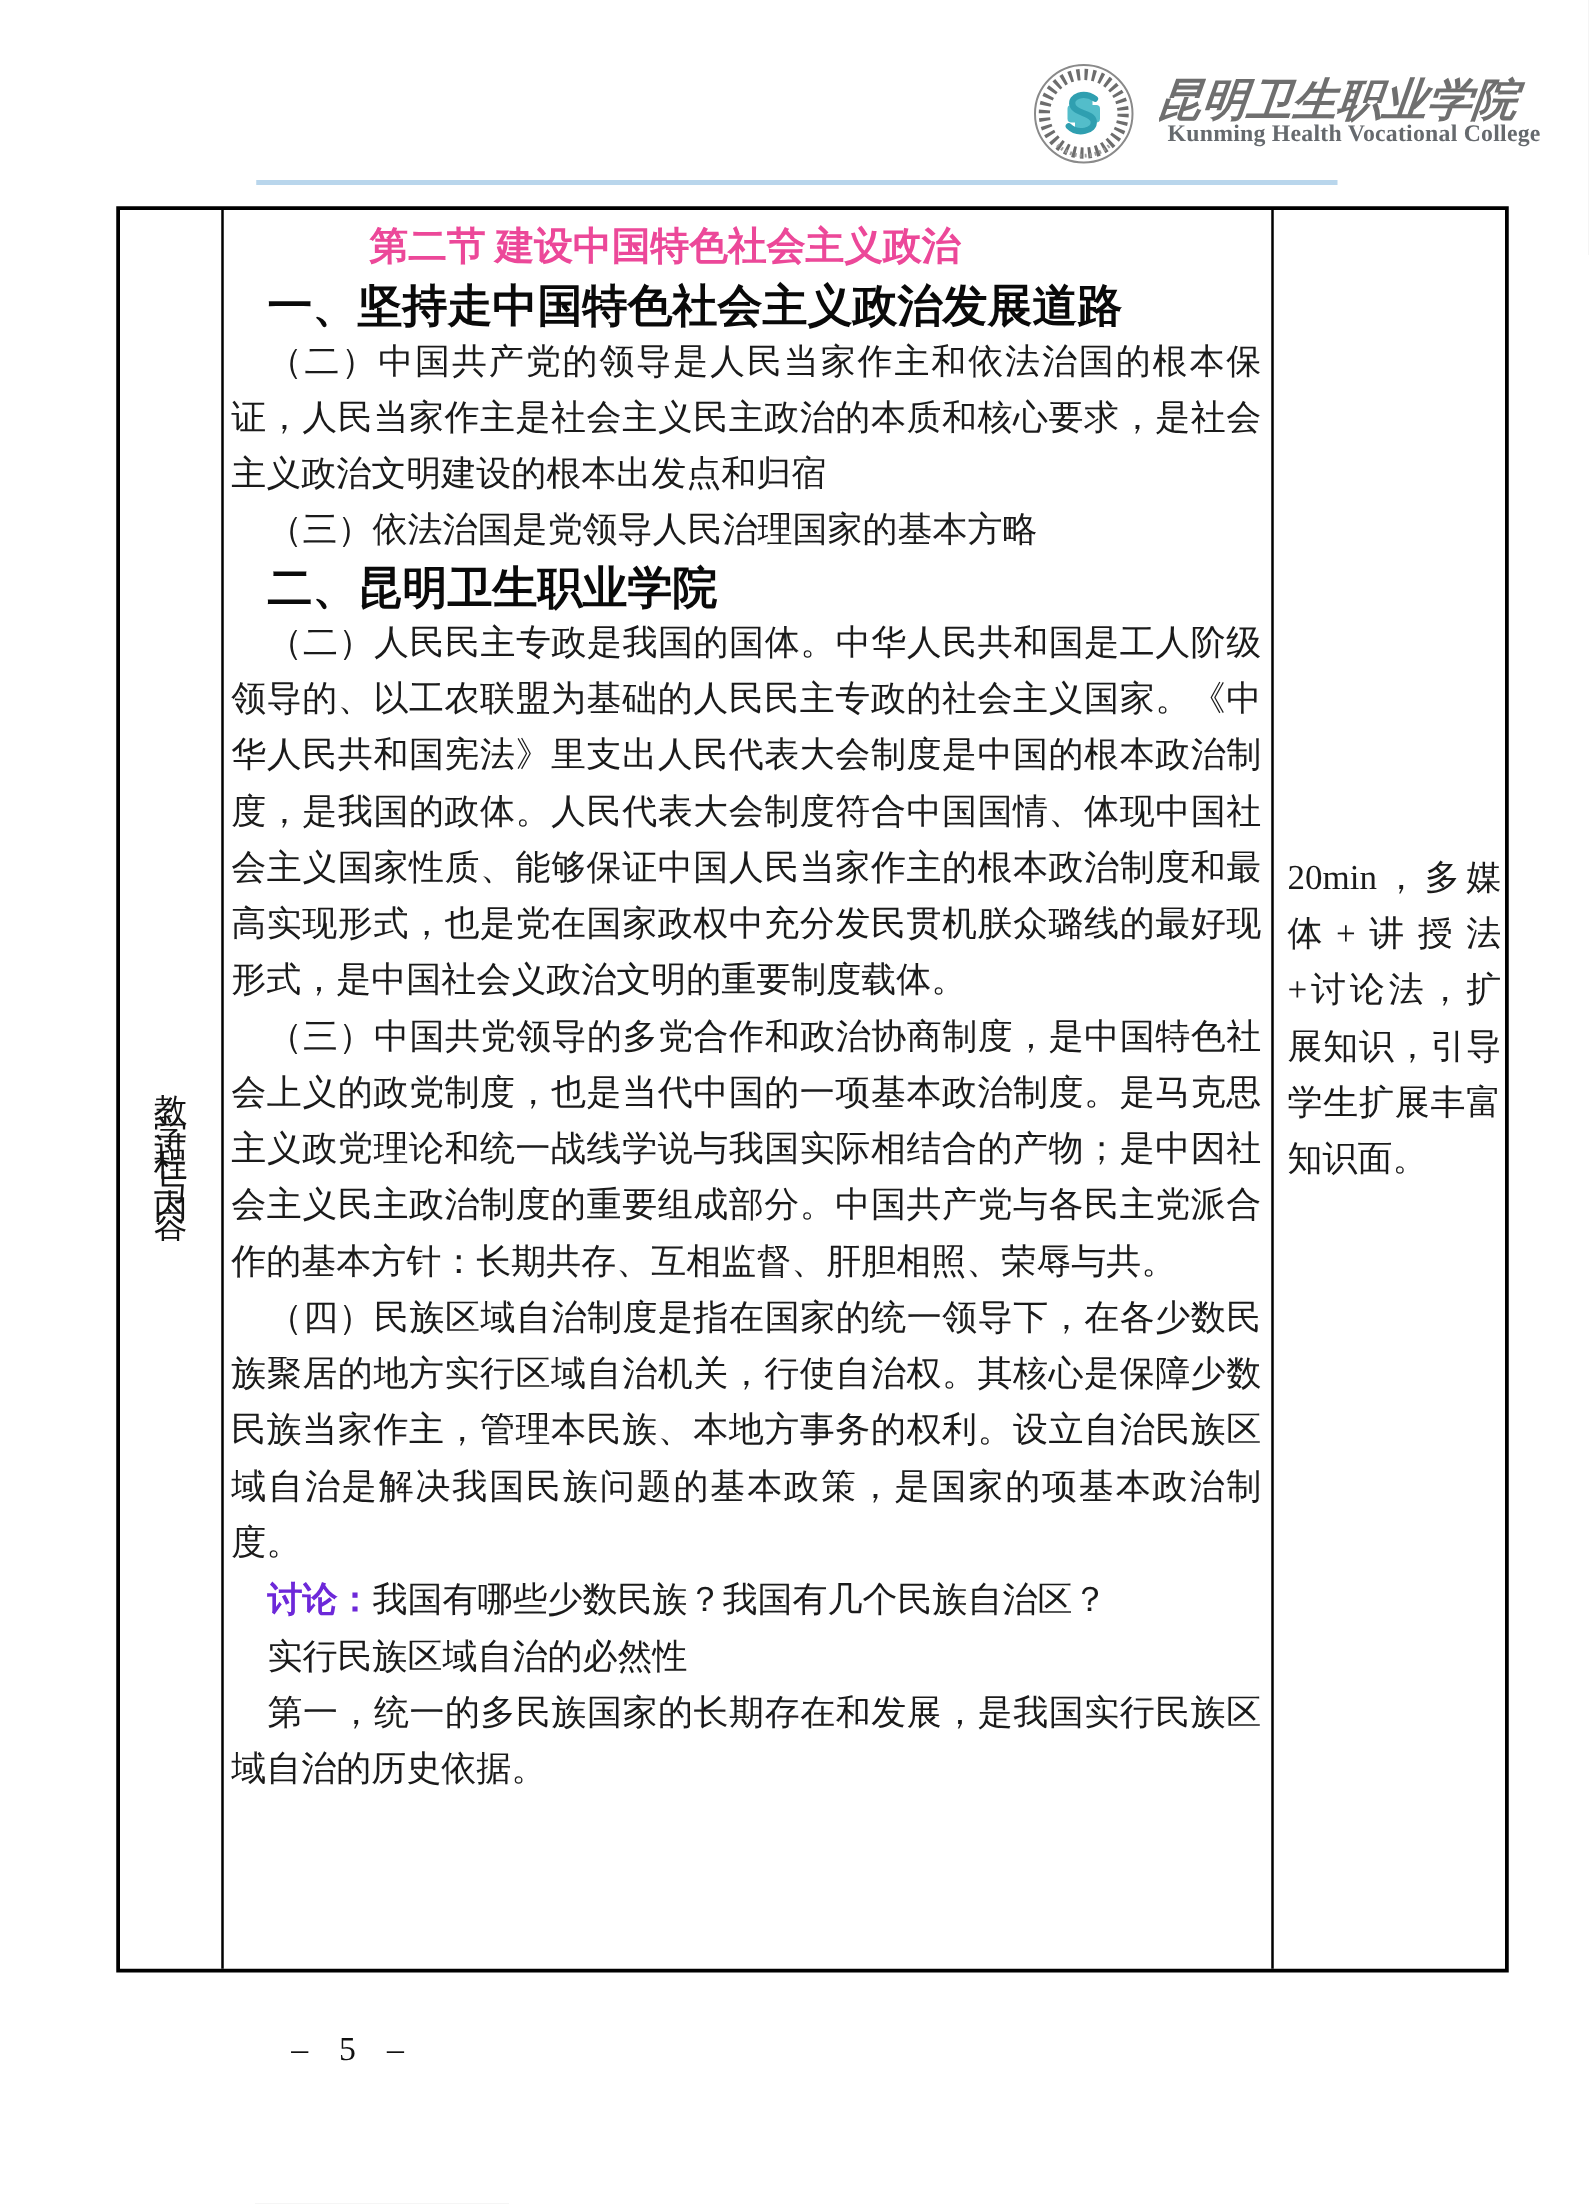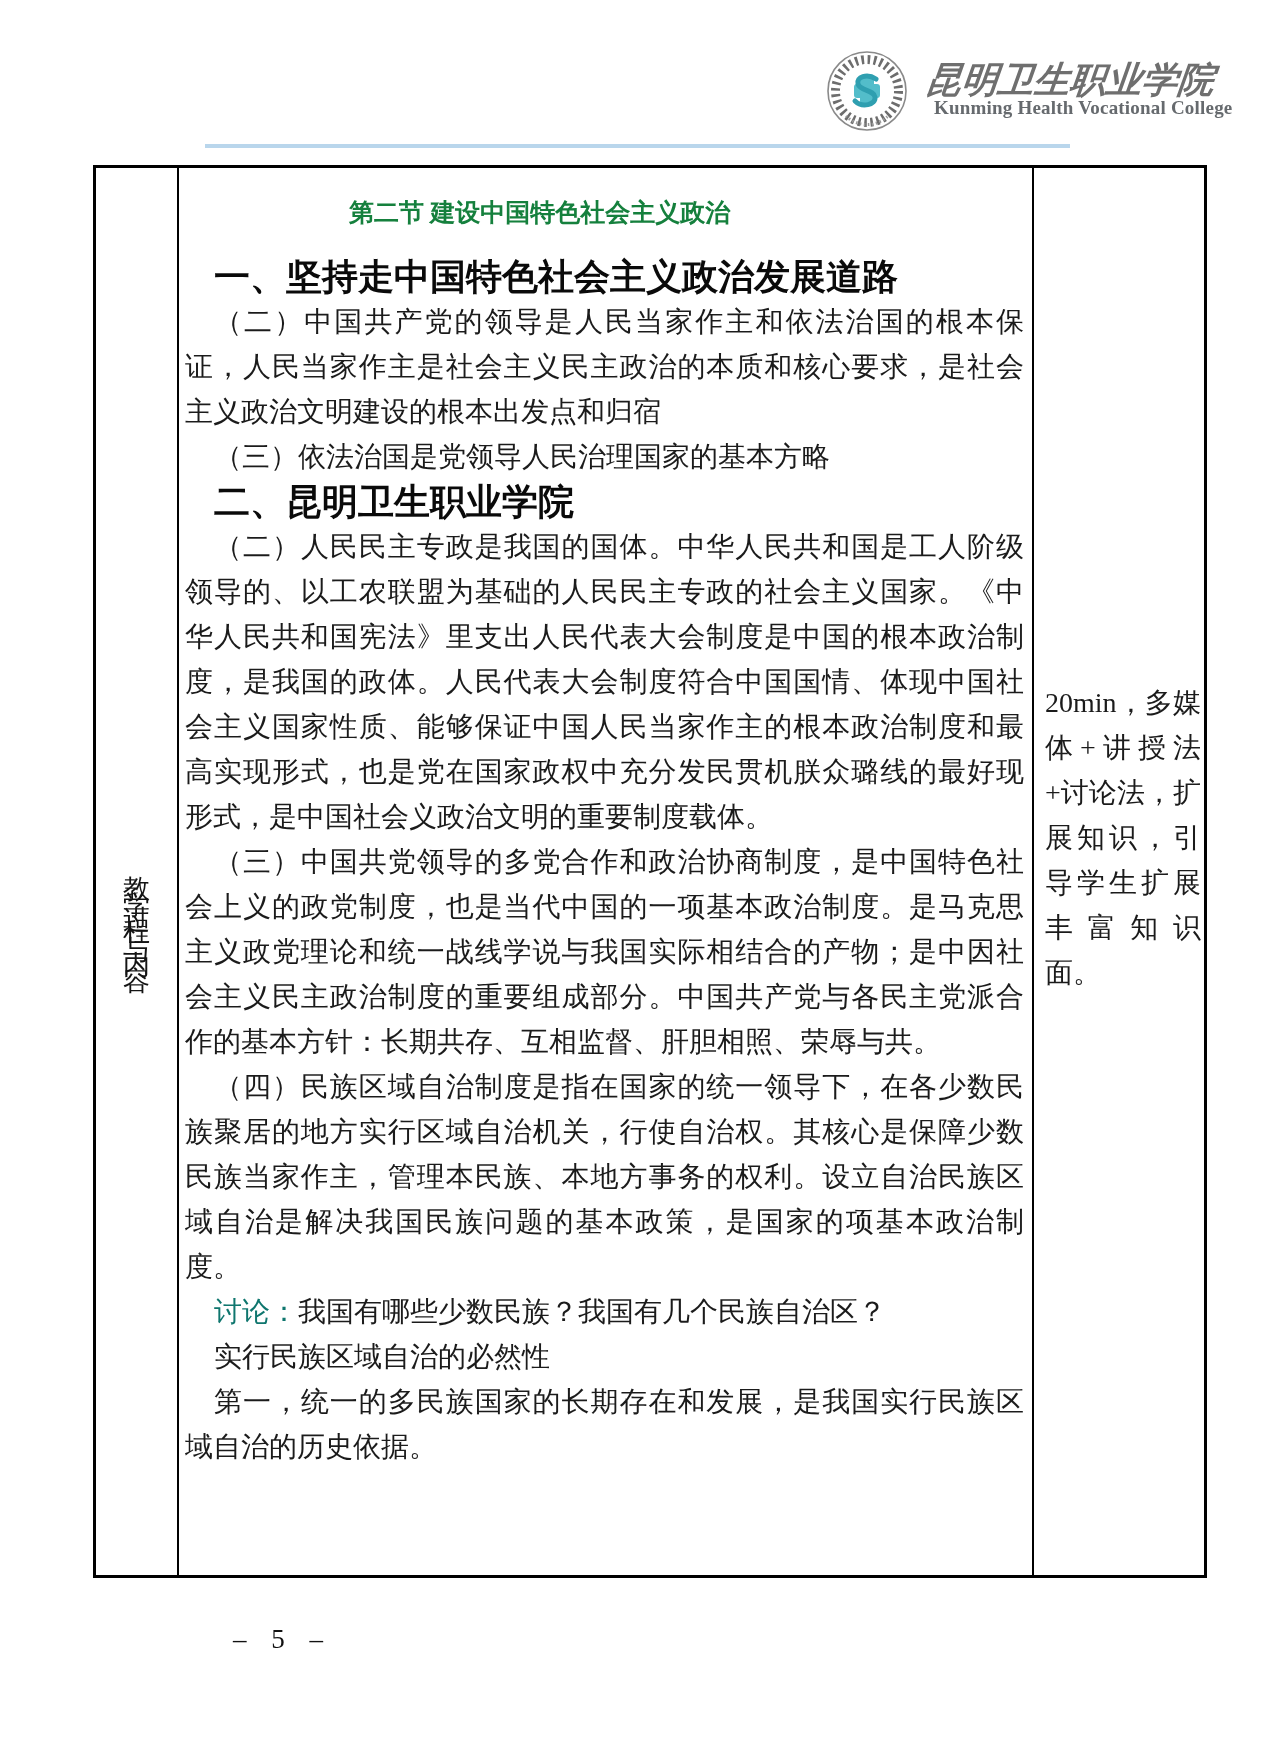--- a/index.html
+++ b/index.html
@@ -32,39 +32,39 @@
     display:flex; justify-content:center;
   }
   .vertical-label{
     writing-mode:vertical-lr; text-orientation:upright;
     font-family:"Liberation Sans","DejaVu Sans",sans-serif;
     font-size:27px; letter-spacing:15px; color:#141414; margin-top:686px;
     font-weight:500;
   }
   .cell-main{flex:1; box-sizing:border-box; padding:4px 8px 0 6px; overflow:hidden;}
   .doc-title{
-    margin:16px; padding:0 130px 0 0; text-align:center;
+    margin:0; padding:0 130px 0 0; text-align:center;
     font-family:"Liberation Serif","DejaVu Serif",serif;
-    font-size:25px; font-weight:bold; line-height:50px; color:#15803d;
+    font-size:31px; font-weight:bold; line-height:50px; color:#ec4899;
   }
   .content-heading{
     margin:0; text-indent:29px;
     font-family:"Liberation Sans","DejaVu Sans",sans-serif;
     font-size:36px; font-weight:bold; line-height:45px; color:#0a0a0a;
   }
   .content-para{
     margin:0; text-indent:29px; text-align:justify;
     font-size:28px; line-height:45px; color:#1b1b1b;
   }
   .content-para .lead{
     font-family:"Liberation Sans","DejaVu Sans",sans-serif;
-    font-weight:normal; color:#0f766e;
+    font-weight:bold; color:#6d28d9;
   }
   .cell-right{
-    width:172px; border-left:2px solid #000; box-sizing:border-box;
+    width:187px; border-left:2px solid #000; box-sizing:border-box;
     padding:512px 3px 0 11px;
   }
   .notes{
     margin:0; font-size:28px; line-height:45px; color:#1b1b1b;
     text-align:justify; line-break:strict;
   }
   
   .page-number{
     position:absolute; left:233px; top:1624px;
     font-size:27px; letter-spacing:9px; color:#111; white-space:nowrap;

